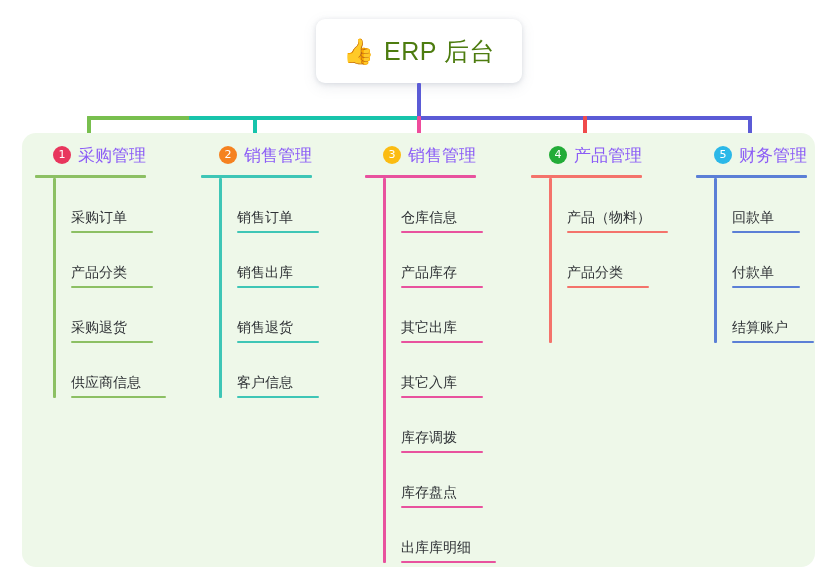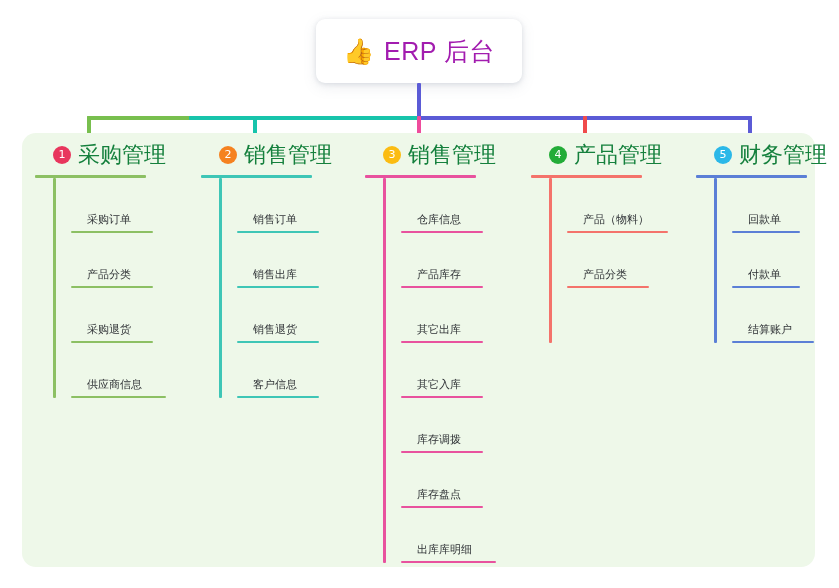--- a/index.html
+++ b/index.html
@@ -16,21 +16,21 @@
     position: absolute; left: 316px; top: 19px;
     width: 206px; height: 64px;
     background: #ffffff;
     border-radius: 9px;
     box-shadow: 0 1px 5px rgba(120,130,150,.22), 0 4px 14px rgba(120,130,150,.14);
     display: flex; align-items: center; justify-content: center;
     gap: 10px;
   }
   .root-emoji { font-size: 25px; line-height: 1; }
   .root-title {
-    font-size: 25px; color: #a21caf; letter-spacing: .5px;
+    font-size: 25px; color: #4d7c0f; letter-spacing: .5px;
     white-space: nowrap;
   }
 
   
   .line { position: absolute; }
   .v { width: 4px; border-radius: 1px; }
   .h { height: 4px; border-radius: 1px; }
 
   
   .panel {
@@ -46,38 +46,37 @@
     display: flex; align-items: center; gap: 7px;
     height: 30px; padding-left: 18px;
   }
   .badge {
     width: 18px; height: 18px; border-radius: 50%;
     color: #fff; font-size: 11px; line-height: 18px;
     text-align: center; flex: 0 0 auto;
     font-family: "DejaVu Sans", sans-serif;
   }
   .head-label {
-    font-size: 22px; color: #15803d; white-space: nowrap;
+    font-size: 17px; color: #8b5cf6; white-space: nowrap;
   }
   .head-rule { height: 3px; border-radius: 1px; margin-top: 5px; }
 
   .leaf-wrap { position: relative; padding-left: 18px; }
   .spine {
     position: absolute; left: 18px; top: 0; width: 3px;
     border-radius: 1px;
   }
   .leaf {
     position: relative; height: 55px;
     display: flex; flex-direction: column; justify-content: flex-end;
     padding-left: 18px;
   }
   .leaf-label {
-    font-size: 11px; color: #2f3236; white-space: nowrap;
+    font-size: 14px; color: #2f3236; white-space: nowrap;
     padding-bottom: 4px;
-    margin-left: 16px;
   }
   .leaf-rule { height: 2px; border-radius: 1px; }
 </style>
 </head>
 <body>
 
 <div id="canvas">
 
   <div class="root-node">
     <span class="root-emoji">👍</span>

